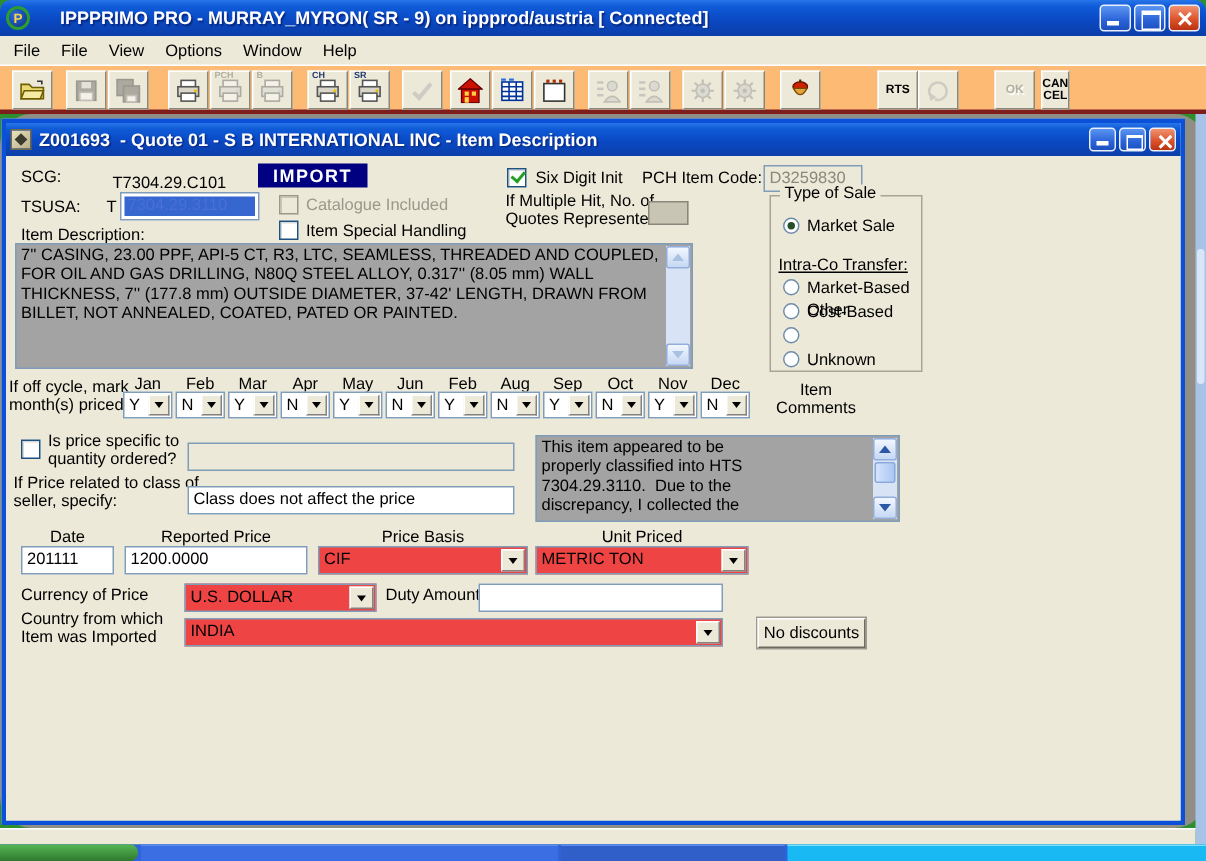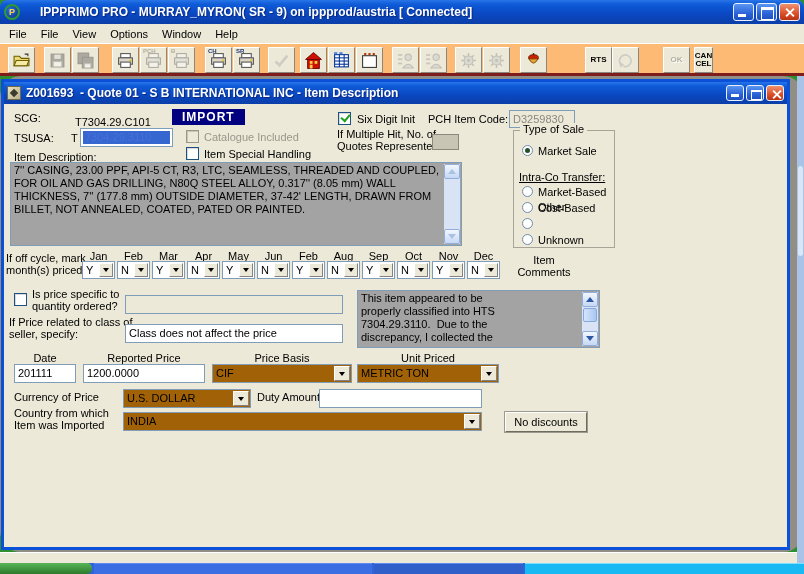--- a/index.html
+++ b/index.html
@@ -72,21 +72,21 @@
   .tarea .txt { position:absolute; left:3px; top:1px; right:19px; bottom:1px; line-height:13px; white-space:pre-wrap; overflow:hidden; }
   .sbar { position:absolute; top:1px; right:1px; bottom:1px; width:16px; background:#D8E4F6; }
   .sb-btn { position:absolute; left:0; width:16px; height:15px; background:linear-gradient(180deg,#F2F7FE,#C6D8F4); border:1px solid #93AEDB; border-radius:2px; display:flex; align-items:center; justify-content:center; }
   .sb-btn.up { top:0; } .sb-btn.dn { bottom:0; }
   .tri-up { width:0; height:0; border-left:4px solid transparent; border-right:4px solid transparent; border-bottom:5px solid #2B57A4; }
   .tri-dn { width:0; height:0; border-left:4px solid transparent; border-right:4px solid transparent; border-top:5px solid #2B57A4; }
   .sb-btn.pale .tri-up { border-bottom-color:#AAC2E2; }
   .sb-btn.pale .tri-dn { border-top-color:#AAC2E2; }
   .sb-thumb { position:absolute; left:1px; top:16px; width:14px; height:14px; background:linear-gradient(90deg,#D5E4FB,#A9C7F3); border:1px solid #88A8DC; border-radius:2px; }
 
-  .combo { position:absolute; background:#a16207; border:1px solid #7F9DB9; }
+  .combo { position:absolute; background:#ef4444; border:1px solid #7F9DB9; }
   .combo .cv { position:absolute; left:3px; top:2px; right:18px; white-space:nowrap; overflow:hidden; }
   .cbtn { position:absolute; top:1px; right:1px; bottom:1px; width:16px; background:#ECE9D8;
     border:1px solid; border-color:#fff #848280 #848280 #fff; display:flex; align-items:center; justify-content:center; }
   .cbtn .tri { width:0; height:0; border-left:3px solid transparent; border-right:3px solid transparent; border-top:4px solid #000; }
 
   .mc { position:absolute; width:33px; top:146px; height:30px; }
   .mc-l { position:absolute; left:0; top:0; width:100%; text-align:center; }
   .mc-f { position:absolute; left:0; top:11px; width:33px; height:18px; background:#fff; border:1px solid #7F9DB9; }
   .mc-v { position:absolute; left:3px; top:2px; }
   .mc-b { position:absolute; top:1px; right:1px; bottom:1px; width:14px; background:#ECE9D8; border:1px solid; border-color:#fff #848280 #848280 #fff; display:flex; align-items:center; justify-content:center; }
@@ -554,21 +554,21 @@
           <span class="fld" style="left:315px;top:285px;width:163px;height:19px"></span>
 
           <span class="lbl" style="left:10px;top:303px">Country from which</span>
           <span class="lbl" style="left:10px;top:315px">Item was Imported</span>
           <div class="combo" style="left:119px;top:308px;width:359px;height:19px">
             <span class="cv">INDIA</span>
             <span class="cbtn">
                 <i class="tri"></i>
               </span>
           </div>
-          <div class="pbtn" style="left:501px;top:308px;width:82px;height:20px">
+          <div class="pbtn" style="left:501px;top:308px;width:72px;height:20px">
             <span>No discounts</span>
           </div>
 
         </div>
       </div>
     </div>
 
     <div id="mdi-right-border">
       <div id="mdi-right-thumb"></div>
     </div>

